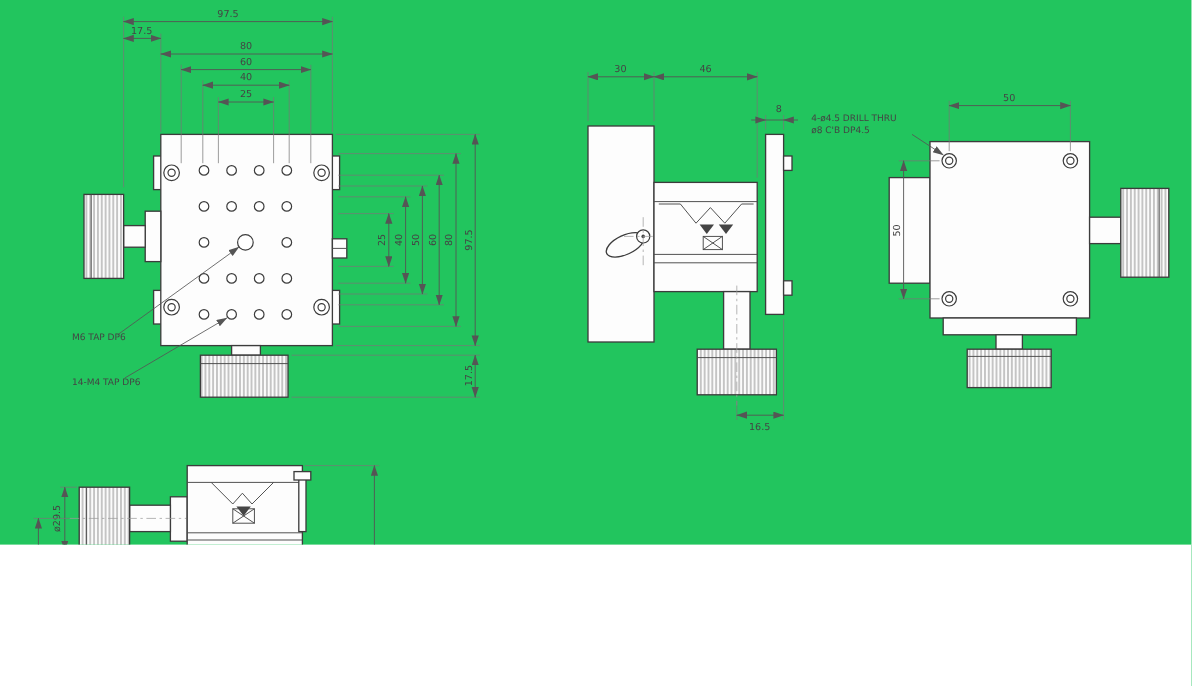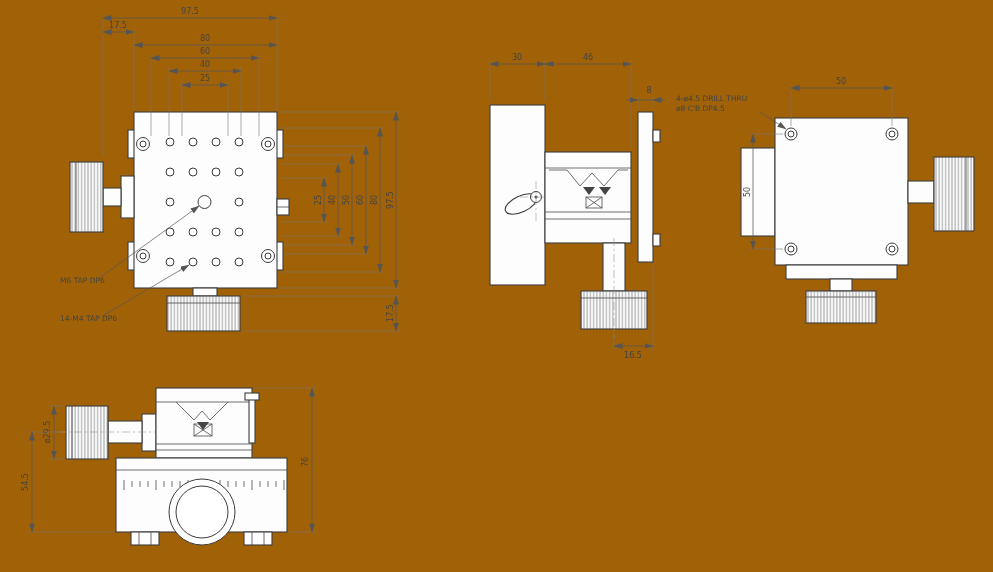--- a/index.html
+++ b/index.html
@@ -1,16 +1,16 @@
 <!DOCTYPE html>
 <html><head>
 <meta charset="utf-8">
 <style>
   html,body{margin:0;padding:0;background:#ffffff;}
-  .sheet{width:993px;height:572px;position:relative;background:#a16207;overflow:hidden;}
+  .sheet{width:993px;height:454px;position:relative;background:#22c55e;overflow:hidden;}
   svg{display:block;}
   text{font-family:"DejaVu Sans", sans-serif;font-size:8px;fill:#444;}
   .note{font-size:7.5px;fill:#444;}
   .ol{fill:#fdfdfd;stroke:#3c3c3c;stroke-width:1.1;}
   .ol2{fill:none;stroke:#3c3c3c;stroke-width:1;}
   .thin{fill:none;stroke:#4a4a4a;stroke-width:0.8;}
   .dim{stroke:#555;stroke-width:0.75;fill:none;}
   .ext{stroke:#777;stroke-width:0.6;}
   .lead{stroke:#555;stroke-width:0.7;fill:none;}
   .cl{stroke:#999;stroke-width:0.6;stroke-dasharray:8 3 2 3;fill:none;}

